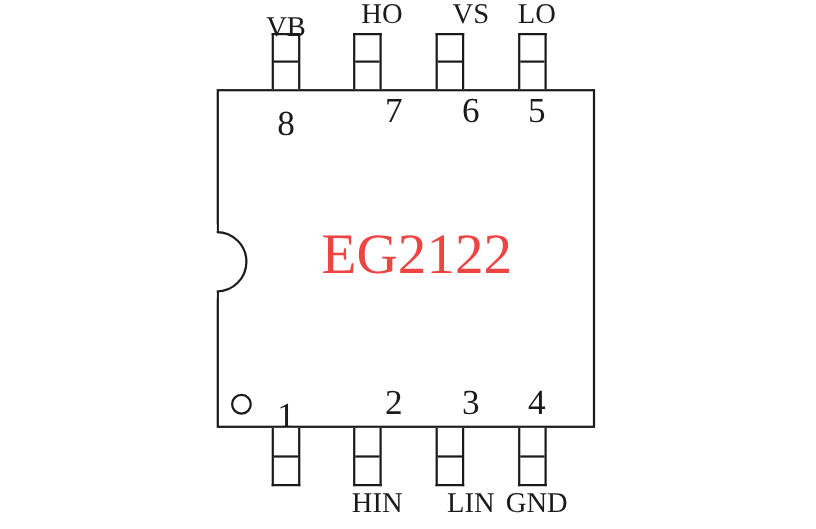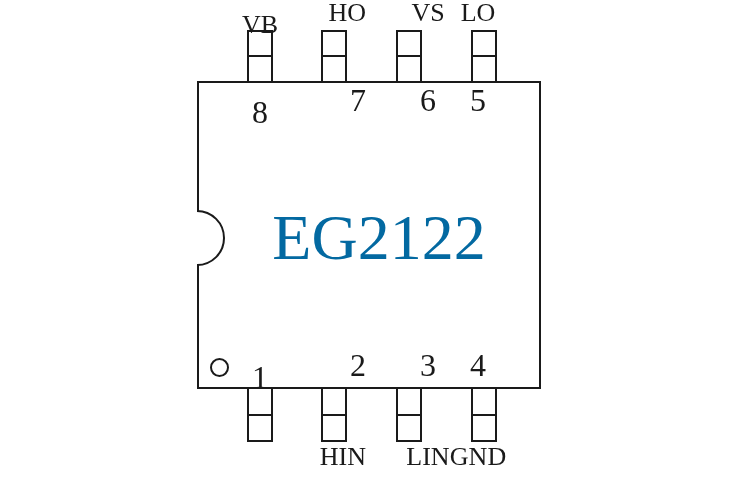--- a/index.html
+++ b/index.html
@@ -36,24 +36,24 @@
     left: 157px; top: 204px;
     width: 40px; height: 68px;
     background: #ffffff;
   }
   
   .chip-label {
     position: absolute;
     left: 197px; top: 206px;
     width: 364px;
     text-align: center;
-    font-size: 64px;
+    font-size: 52px;
     line-height: 1;
     letter-spacing: 0px;
-    color: #0369a1;
+    color: #ef4444;
   }
   
   .pin {
     position: absolute;
     width: 26px; height: 53px;
     border: 2px solid #1a1a1a;
     box-sizing: border-box;
     background: #ffffff;
   }
   .pin-top { top: 30px; border-bottom: none; height: 51px; }
@@ -94,21 +94,21 @@
     width: 19px; height: 19px;
     border: 2px solid #1a1a1a;
     border-radius: 50%;
     box-sizing: border-box;
     background: #ffffff;
   }
   
   .colpin-0 { left: 247px; } .colpin-1 { left: 321px; }
   .colpin-2 { left: 396px; } .colpin-3 { left: 471px; }
   .coltxt-0 { left: 228px; margin-top: 12px; } .coltxt-1 { left: 302px; text-align: right; }
-  .coltxt-2 { left: 396px; } .coltxt-3 { left: 446px; }
+  .coltxt-2 { left: 396px; } .coltxt-3 { left: 456px; }
 </style>
 </head>
 <body>
 
 <div class="canvas">
 
   <div class="chip-body"></div>
 
   <div class="notch-circle"></div>
   <div class="notch-mask"></div>

